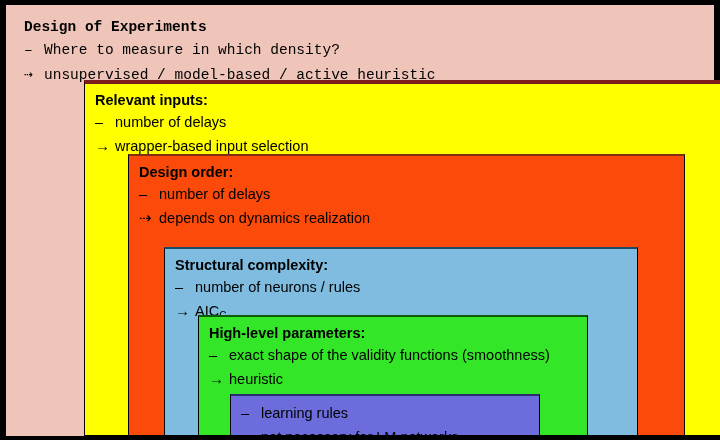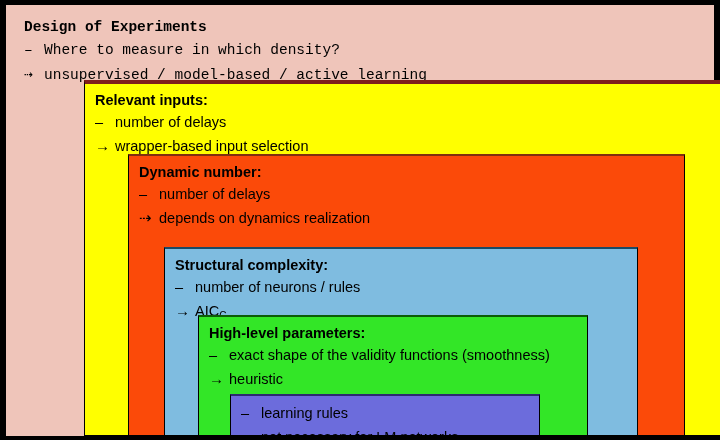--- a/index.html
+++ b/index.html
@@ -129,40 +129,40 @@
   <div class="level-pink">
 
     <div class="pink-text txt-block">
       <div class="heading">Design of Experiments</div>
       <div class="bullet">
         <span class="mark dash">–</span>
         <span>Where to measure in which density?</span>
       </div>
       <div class="bullet">
         <span class="mark arrow">⇢</span>
-        <span>unsupervised / model-based / active learning</span>
+        <span>unsupervised / model-based / active heuristic</span>
       </div>
     </div>
 
     <div class="box level-yellow">
       <div class="txt-block">
         <div class="heading">Relevant inputs:</div>
         <div class="bullet">
           <span class="mark dash">–</span>
           <span>number of delays</span>
         </div>
         <div class="bullet">
           <span class="mark arrow">→</span>
           <span>wrapper-based input selection</span>
         </div>
       </div>
 
       <div class="box level-orange">
         <div class="txt-block">
-          <div class="heading">Dynamic number:</div>
+          <div class="heading">Design order:</div>
           <div class="bullet">
             <span class="mark dash">–</span>
             <span>number of delays</span>
           </div>
           <div class="bullet">
             <span class="mark arrow">⇢</span>
             <span>depends on dynamics realization</span>
           </div>
         </div>
 

